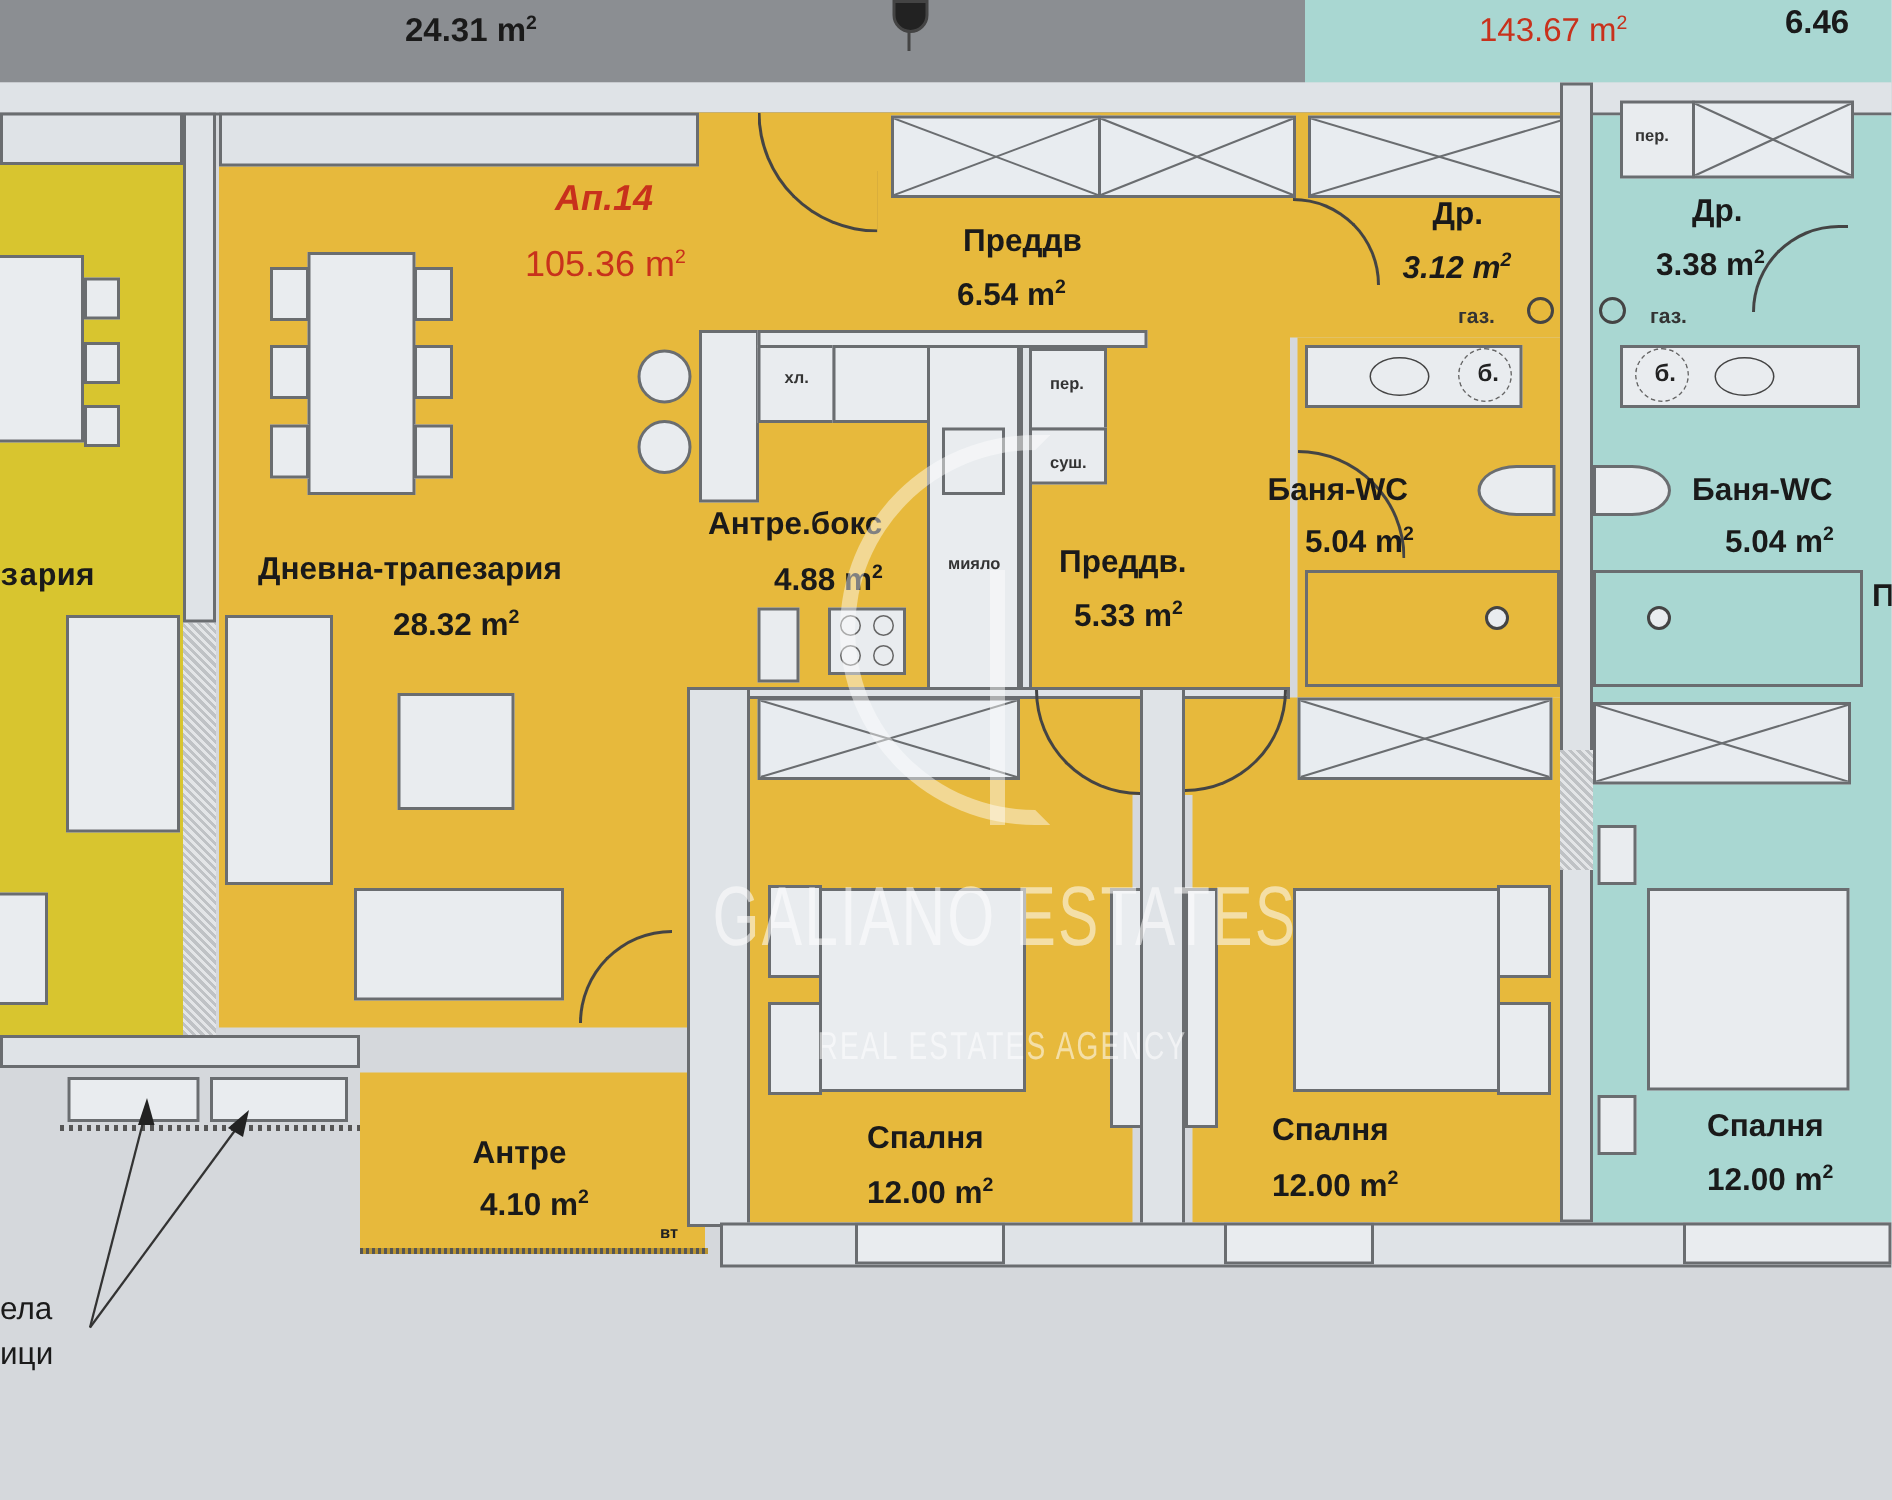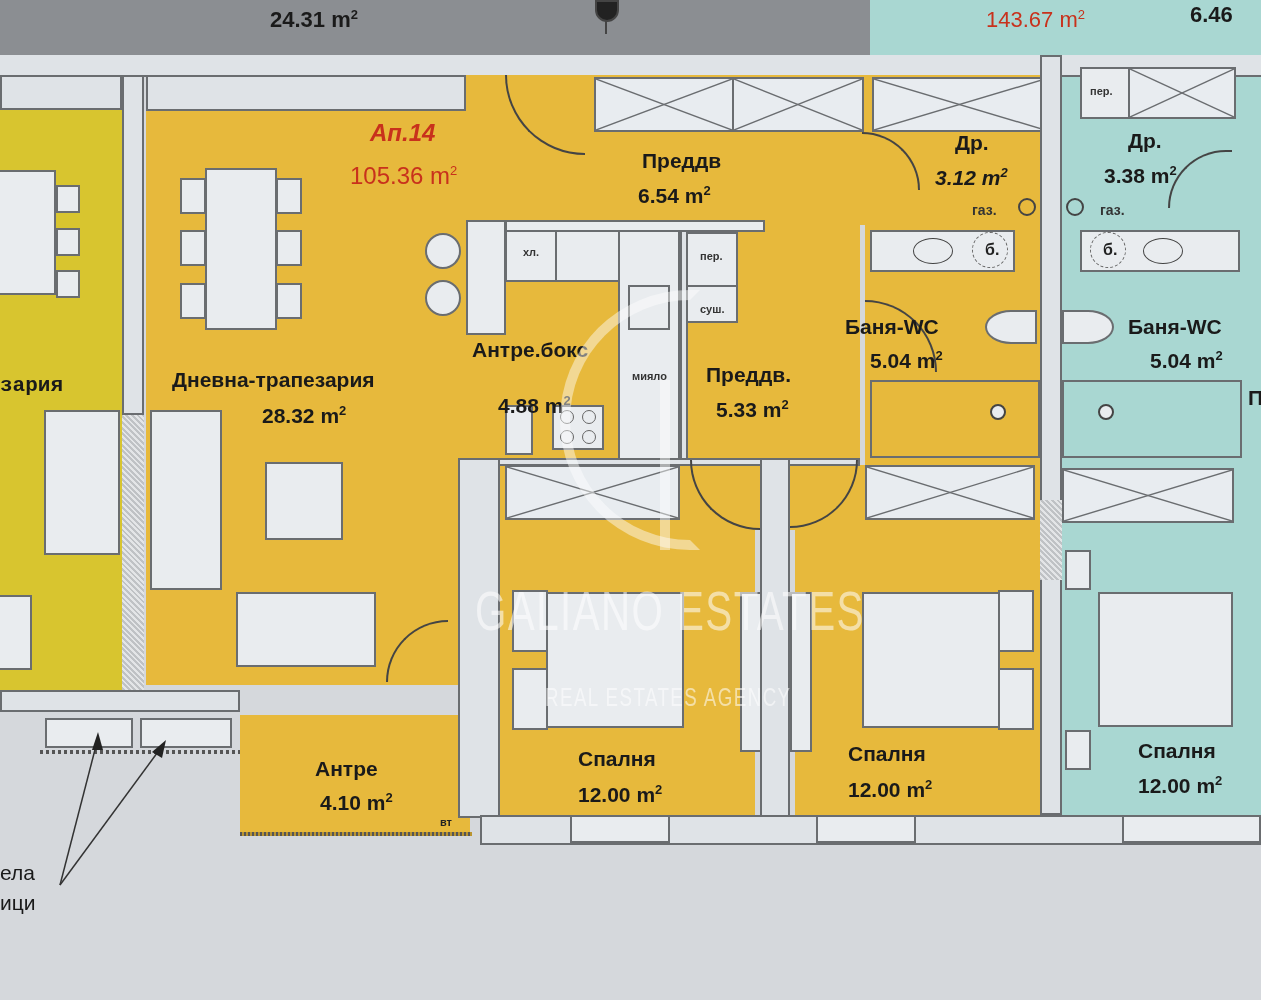--- a/index.html
+++ b/index.html
@@ -211,21 +211,21 @@
   <polygon points="98,32 92,50 103,50" fill="#222"></polygon>
   <polygon points="166,40 152,52 162,58" fill="#222"></polygon>
 </svg>
 <div class="label" style="left:0;top:860px;font-weight:normal;">ела</div>
 <div class="label" style="left:0;top:890px;font-weight:normal;">ици</div>
 
 <div class="label" style="left:172px;top:367px;">Дневна-трапезария</div>
 <div class="label" style="left:262px;top:398px;"><span>28.32 m</span><sup>2</sup></div>
 
 <div class="label" style="left:472px;top:337px;">Антре.бокс</div>
-<div class="label" style="left:498px;top:368px;margin-top:20px;"><span>4.88 m</span><sup>2</sup></div>
+<div class="label" style="left:516px;top:368px;"><span>4.88 m</span><sup>2</sup></div>
 
 <div class="label" style="left:642px;top:148px;">Преддв</div>
 <div class="label" style="left:638px;top:178px;"><span>6.54 m</span><sup>2</sup></div>
 
 <div class="label" style="left:955px;top:130px;">Др.</div>
 <div class="label" style="left:935px;top:160px;font-style:italic;"><span>3.12 m</span><sup>2</sup></div>
 
 <div class="label" style="left:845px;top:314px;">Баня-WC</div>
 <div class="label" style="left:870px;top:343px;"><span>5.04 m</span><sup>2</sup></div>
 

